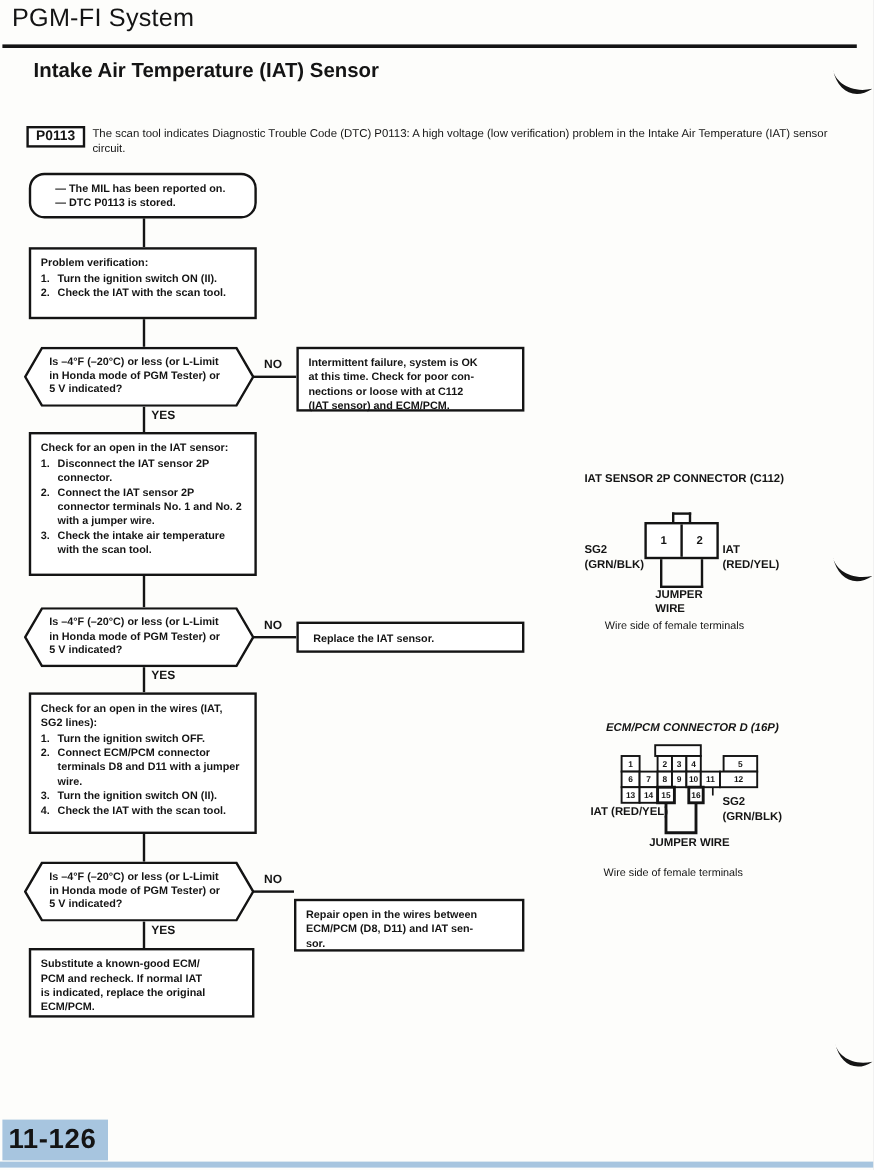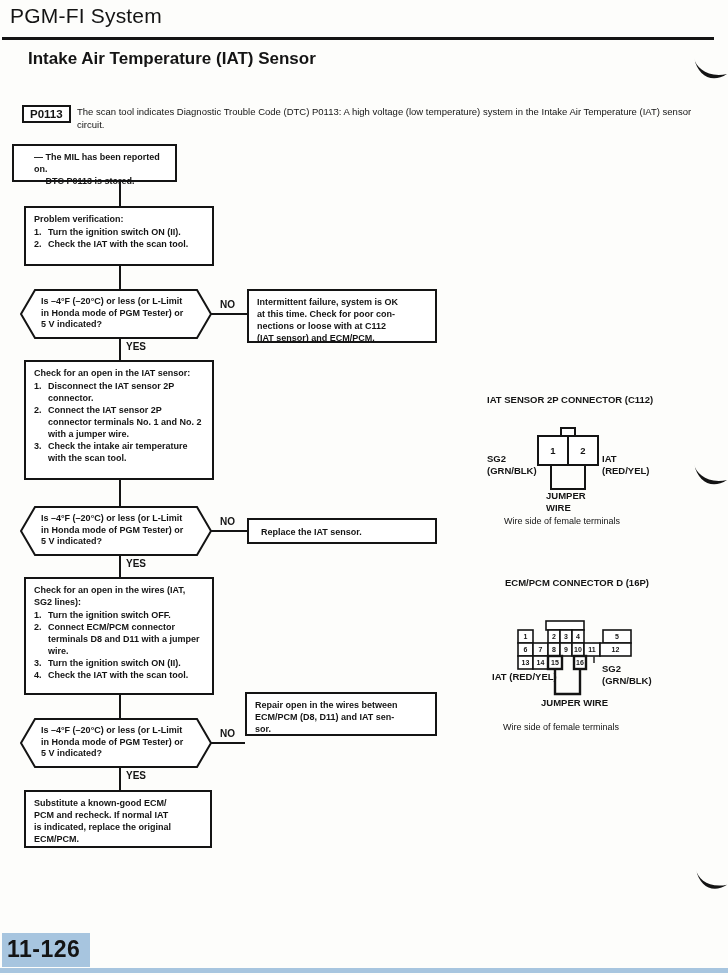--- a/index.html
+++ b/index.html
@@ -41,23 +41,23 @@
 <body>
 
 <div class="page">
 
   <div class="abs h1" style="left:10px;top:4px;">PGM-FI System</div>
   <div class="abs rule" style="left:2px;top:37px;width:712px;height:3px;"></div>
 
   <div class="abs sect" style="left:28px;top:48px;">Intake Air Temperature (IAT) Sensor</div>
 
   <div class="abs dtcbox" style="left:22px;top:105px;">P0113</div>
-  <div class="abs desc" style="left:77px;top:105px;">The scan tool indicates Diagnostic Trouble Code (DTC) P0113: A high voltage (low temperature) system in the Intake Air Temperature (IAT) sensor circuit.</div>
-
-  <div class="abs fbox" style="left:12px;top:144px;width:165px;height:38px;">
+  <div class="abs desc" style="left:77px;top:105px;">The scan tool indicates Diagnostic Trouble Code (DTC) P0113: A high voltage (low verification) problem in the Intake Air Temperature (IAT) sensor circuit.</div>
+
+  <div class="abs fbox" style="left:24px;top:144px;width:190px;height:38px;border-radius:13px;">
     <div class="inner">
       <div class="dash-line">—  The MIL has been reported on.</div>
       <div class="dash-line">—  DTC P0113 is stored.</div>
     </div>
   </div>
   <div class="abs vline" style="left:119px;top:182px;height:24px;"></div>
 
   <div class="abs fbox" style="left:24px;top:206px;width:190px;height:60px;">
     <div class="inner">
       <div class="btitle">Problem verification:</div>
@@ -166,21 +166,21 @@
     </svg>
     <div class="hextext">
       <div>Is –4°F (–20°C) or less (or L-Limit</div>
       <div>in Honda mode of PGM Tester) or</div>
       <div>5 V indicated?</div>
     </div>
   </div>
   <div class="abs hline" style="left:211px;top:742px;width:34px;"></div>
   <div class="abs lbl" style="left:220px;top:728px;">NO</div>
 
-  <div class="abs fbox" style="left:245px;top:692px;width:192px;height:44px;">
+  <div class="abs fbox" style="left:245px;top:749px;width:192px;height:44px;">
     <div class="inner">
       <div>Repair open in the wires between</div>
       <div>ECM/PCM (D8, D11) and IAT sen-</div>
       <div>sor.</div>
     </div>
   </div>
 
   <div class="abs lbl" style="left:126px;top:770px;">YES</div>
   <div class="abs vline" style="left:119px;top:768px;height:22px;"></div>
 
@@ -209,21 +209,21 @@
   <div class="abs rc-lbl" style="left:602px;top:453px;">
     <div>IAT</div>
     <div>(RED/YEL)</div>
   </div>
   <div class="abs rc-lbl" style="left:546px;top:490px;">
     <div>JUMPER</div>
     <div>WIRE</div>
   </div>
   <div class="abs rc-cap" style="left:504px;top:516px;">Wire side of female terminals</div>
 
-  <div class="abs rc-head" style="left:505px;top:577px;">ECM/PCM CONNECTOR D (16P)</div>
+  <div class="abs rc-head" style="left:505px;top:601px;font-style:italic;">ECM/PCM CONNECTOR D (16P)</div>
 
   <svg class="abs" style="left:478px;top:612px;" width="204" height="100" viewBox="478 612 204 100">
 
     <rect x="546" y="621" width="38" height="9" fill="#fff" stroke="#141414" stroke-width="1.6"></rect>
 
     <rect x="518" y="630" width="15" height="13" fill="#fff" stroke="#141414" stroke-width="1.6"></rect>
     <rect x="548" y="630" width="12" height="13" fill="#fff" stroke="#141414" stroke-width="1.6"></rect>
     <rect x="560" y="630" width="12" height="13" fill="#fff" stroke="#141414" stroke-width="1.6"></rect>
     <rect x="572" y="630" width="12" height="13" fill="#fff" stroke="#141414" stroke-width="1.6"></rect>
     <rect x="603" y="630" width="28" height="13" fill="#fff" stroke="#141414" stroke-width="1.6"></rect>

